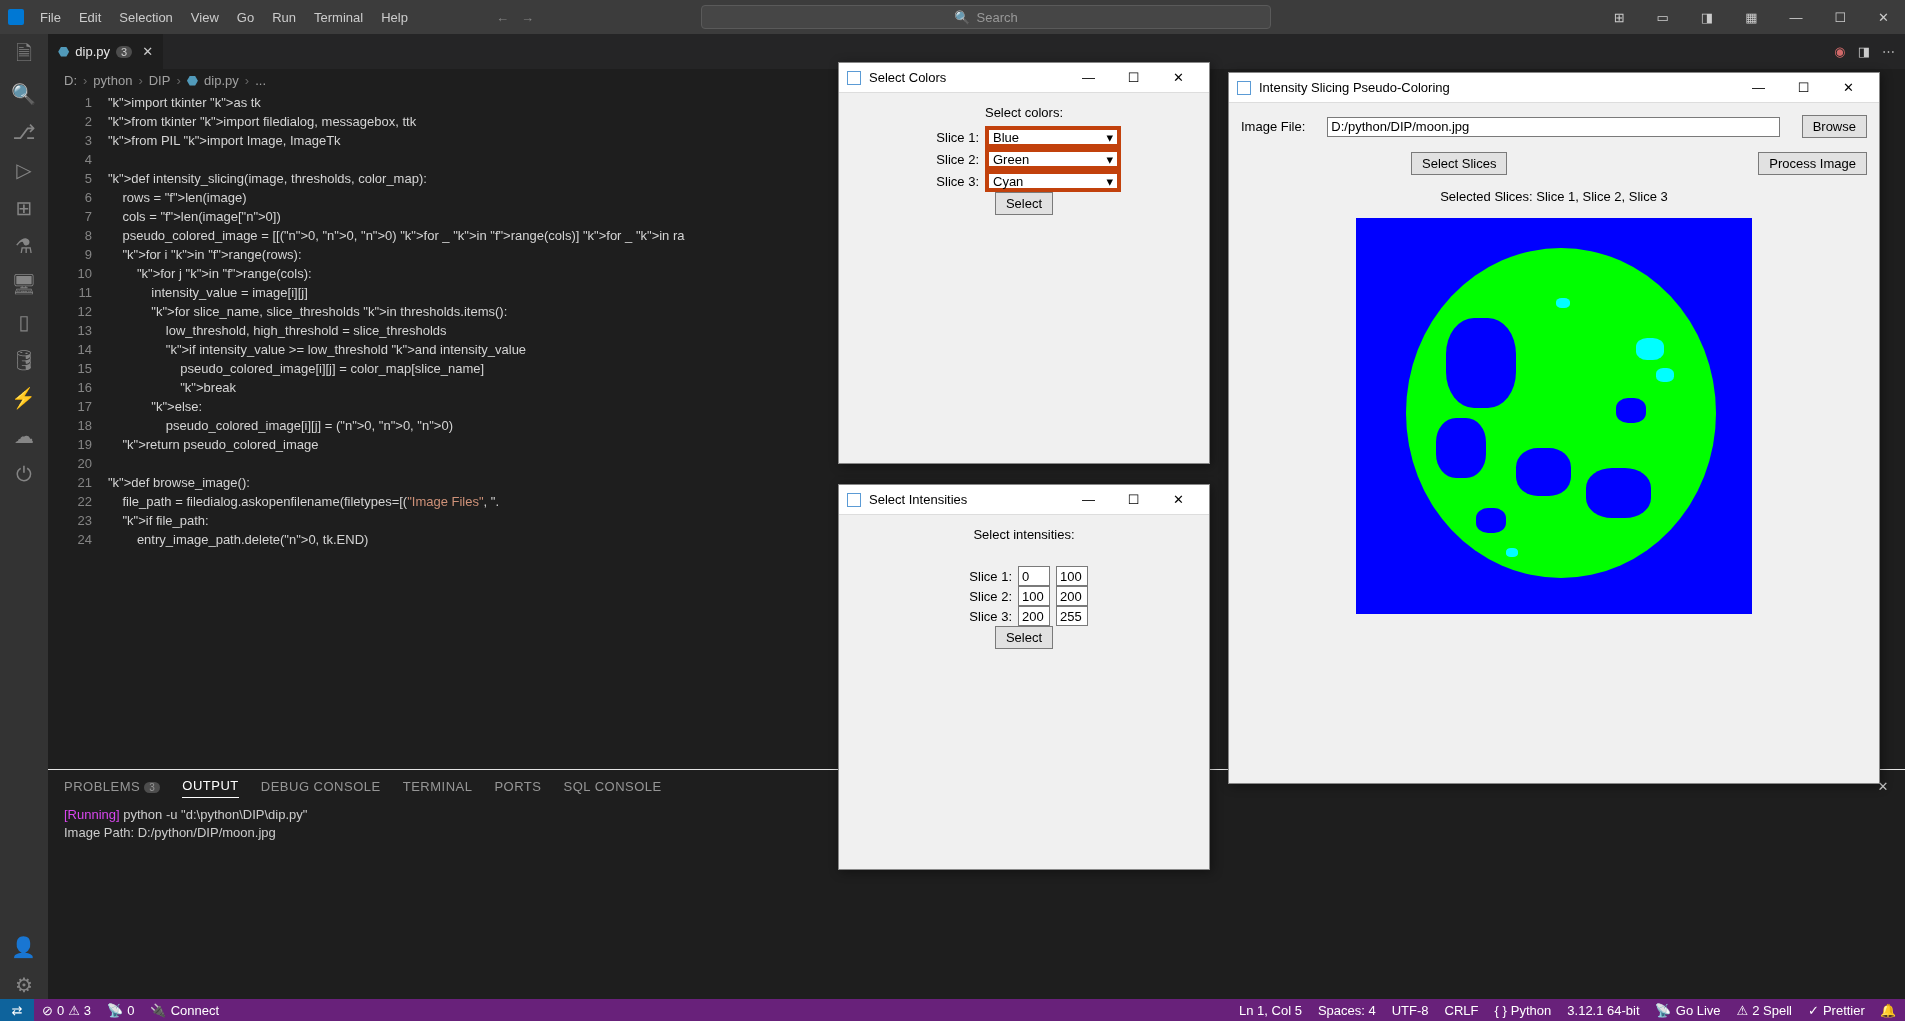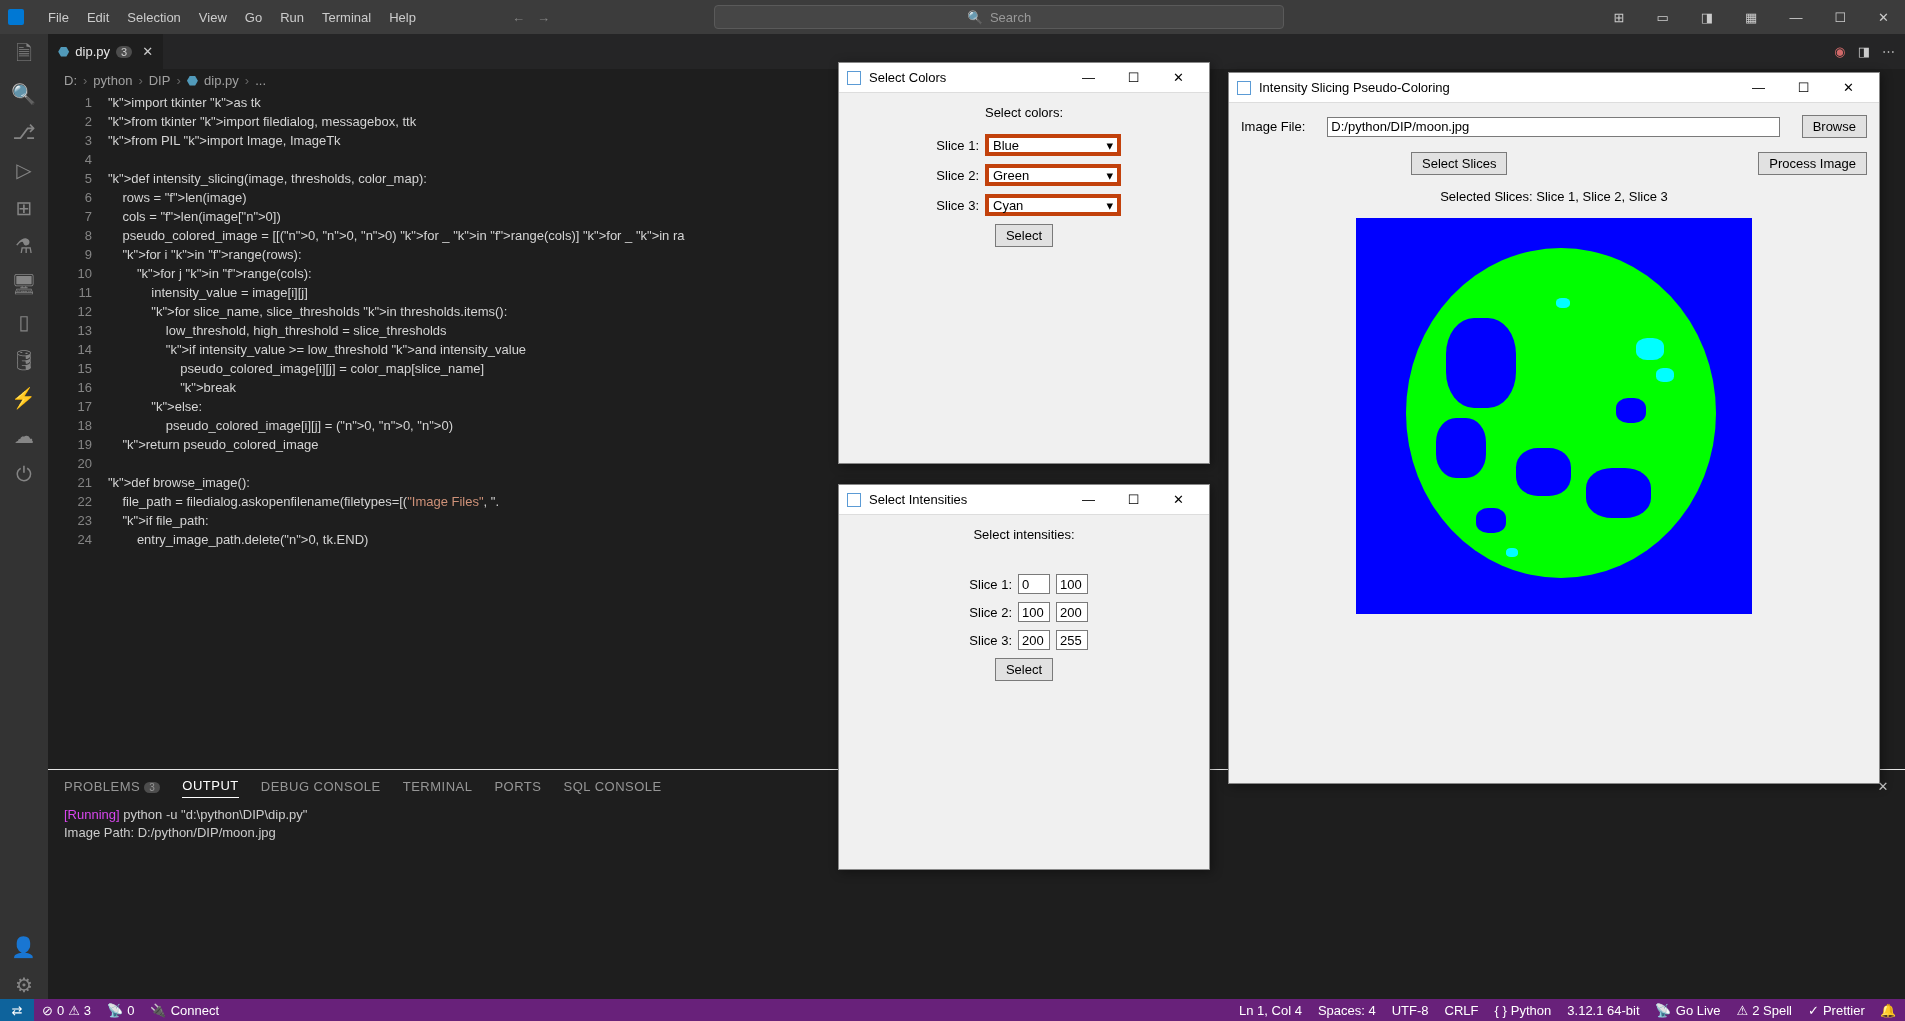--- a/index.html
+++ b/index.html
@@ -1,17 +1,17 @@
 <!DOCTYPE html>
 <html><head>
 <meta charset="utf-8">
 <style>
 *{margin:0;padding:0;box-sizing:border-box;font-family:"Segoe UI",sans-serif;font-size:13px}
 body{background:#1e1e1e;color:#ccc;overflow:hidden;width:1905px;height:1021px;position:relative}
-.titlebar{height:34px;background:#3c3c3c;display:flex;align-items:center;padding:0 8px;gap:8px}
+.titlebar{height:34px;background:#3c3c3c;display:flex;align-items:center;padding:0 8px;gap:0}
 .titlebar .logo{width:16px;height:16px;background:#0078d4;border-radius:2px;margin-right:8px}
 .menu{display:flex;gap:2px}
 .menu-item{padding:4px 8px;color:#ccc;cursor:pointer}
 .nav-arrows{display:flex;gap:12px;margin-left:80px;color:#858585}
 .searchbox{flex:0 0 570px;margin:0 auto;height:24px;background:#464646;border:1px solid #5a5a5a;border-radius:4px;display:flex;align-items:center;justify-content:center;color:#999;gap:6px}
 .title-controls{display:flex;gap:16px;margin-left:auto;color:#ccc}
 .title-controls .wc{padding:4px 8px}
 .main{display:flex;height:calc(100% - 34px - 22px)}
 .activitybar{width:48px;background:#333;display:flex;flex-direction:column;align-items:center;padding-top:8px;gap:10px}
 .activitybar .ai{width:28px;height:28px;color:#858585;display:flex;align-items:center;justify-content:center;font-size:20px}
@@ -40,21 +40,21 @@
 .statusbar{height:22px;background:#68217a;display:flex;align-items:center;color:#fff;font-size:12px}
 .sb-remote{width:34px;height:22px;background:#0e639c;display:flex;align-items:center;justify-content:center}
 .sb-item{padding:0 8px;display:flex;align-items:center;gap:4px}
 .sb-right{margin-left:auto;display:flex}
 
 .tkwin{position:absolute;background:#f0f0f0;border:1px solid #888;box-shadow:2px 2px 10px rgba(0,0,0,.4)}
 .tk-title{height:30px;background:#fff;display:flex;align-items:center;padding:0 8px;gap:8px;color:#000;border-bottom:1px solid #ddd}
 .tk-ico{width:14px;height:14px;border:1px solid #5b9bd5;background:#fff}
 .tk-controls{margin-left:auto;display:flex;gap:0}
 .tk-controls .tc{width:45px;height:28px;display:flex;align-items:center;justify-content:center;color:#000}
-.tk-body{padding:12px;color:#000;display:flex;flex-direction:column;align-items:center;gap:8px}
+.tk-body{padding:12px;color:#000;display:flex;flex-direction:column;align-items:center;}
 .tk-row{display:flex;align-items:center;gap:6px}
 .tk-label{width:52px;text-align:right}
 .tk-combo{width:136px;height:22px;border:4px solid #c2410c;background:#fff;padding:1px 4px;display:flex;align-items:center;justify-content:space-between}
 .tk-entry{border:1px solid #7a7a7a;background:#fff;height:20px;padding:1px 3px;font-family:inherit}
 .tk-btn{border:1px solid #7a7a7a;background:#e1e1e1;padding:3px 10px;cursor:pointer}
 
 .pc-img{width:396px;height:396px;background:#0000ff;position:relative;overflow:hidden}
 .moon{position:absolute;left:50px;top:30px;width:310px;height:330px;border-radius:50%;background:#00ff00}
 .crater{position:absolute;background:#0000ff;border-radius:40%}
 .cy{position:absolute;background:#00ffff;border-radius:40%}
@@ -196,21 +196,21 @@
     </div>
   <div class="sb-item">
       <span>📡</span>
       <span>0</span>
     </div>
   <div class="sb-item">
       <span>🔌</span>
       <span>Connect</span>
     </div>
   <div class="sb-right">
-    <div class="sb-item">Ln 1, Col 4</div>
+    <div class="sb-item">Ln 1, Col 5</div>
     <div class="sb-item">Spaces: 4</div>
     <div class="sb-item">UTF-8</div>
     <div class="sb-item">CRLF</div>
     <div class="sb-item">
         <span>{ }</span> 
         <span>Python</span>
       </div>
     <div class="sb-item">3.12.1 64-bit</div>
     <div class="sb-item">
         <span>📡</span>

